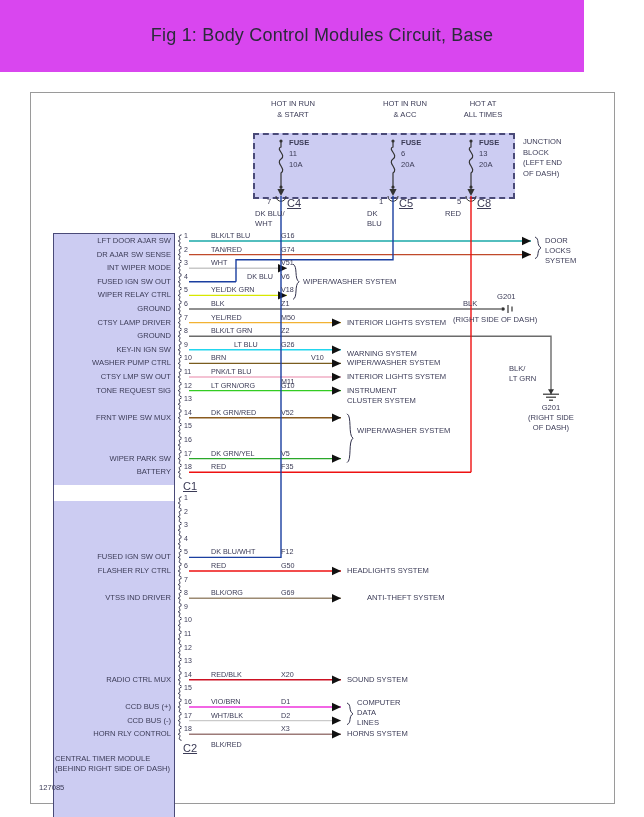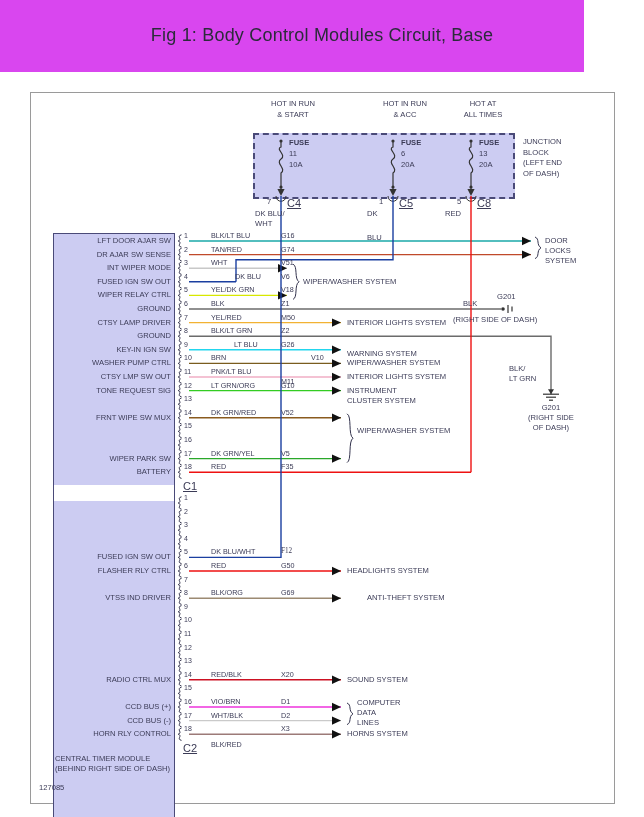--- a/index.html
+++ b/index.html
@@ -178,21 +178,21 @@
       <div class="lbl " style="left: 224px; top: 116px;">DK BLU/</div>
       <div class="lbl " style="left: 224px; top: 126px;">WHT</div>
       <div class="lbl c" style="left: 374px; top: 6px; transform: translateX(-50%);">HOT IN RUN</div>
       <div class="lbl c" style="left: 374px; top: 16.5px; transform: translateX(-50%);">&amp; ACC</div>
       <div class="lbl b" style="left: 370px; top: 45px;">FUSE</div>
       <div class="lbl " style="left: 370px; top: 56px;">6</div>
       <div class="lbl " style="left: 370px; top: 67px;">20A</div>
       <div class="lbl " style="left: 348px; top: 104px;">1</div>
       <div class="conn" style="left: 368px; top: 104px;">C5</div>
       <div class="lbl " style="left: 336px; top: 116px;">DK</div>
-      <div class="lbl " style="left: 336px; top: 126px; margin-top: 14px;">BLU</div>
+      <div class="lbl " style="left: 336px; top: 126px;">BLU</div>
       <div class="lbl c" style="left: 452px; top: 6px; transform: translateX(-50%);">HOT AT</div>
       <div class="lbl c" style="left: 452px; top: 16.5px; transform: translateX(-50%);">ALL TIMES</div>
       <div class="lbl b" style="left: 448px; top: 45px;">FUSE</div>
       <div class="lbl " style="left: 448px; top: 56px;">13</div>
       <div class="lbl " style="left: 448px; top: 67px;">20A</div>
       <div class="lbl " style="left: 426px; top: 104px;">5</div>
       <div class="conn" style="left: 446px; top: 104px;">C8</div>
       <div class="lbl " style="left: 414px; top: 116px;">RED</div>
       <div class="lbl " style="left: 492px; top: 44px;">JUNCTION</div>
       <div class="lbl " style="left: 492px; top: 54.5px;">BLOCK</div>
@@ -205,21 +205,21 @@
       <div class="pinno" style="left: 153px; top: 152.6px;">2</div>
       <div class="lbl" style="right: 443px; top: 156.6px;">DR AJAR SW SENSE</div>
       <div class="wirelbl" style="left: 180px; top: 151.6px;">TAN/RED</div>
       <div class="wirelbl" style="left: 250px; top: 151.6px;">G74</div>
       <div class="pinno" style="left: 153px; top: 166.2px;">3</div>
       <div class="lbl" style="right: 443px; top: 170.2px;">INT WIPER MODE</div>
       <div class="wirelbl" style="left: 180px; top: 165.2px;">WHT</div>
       <div class="wirelbl" style="left: 250px; top: 165.2px;">V51</div>
       <div class="pinno" style="left: 153px; top: 179.8px;">4</div>
       <div class="lbl" style="right: 443px; top: 183.8px;">FUSED IGN SW OUT</div>
-      <div class="wirelbl" style="left: 180px; top: 178.8px; padding-left: 24px;">DK BLU</div>
+      <div class="wirelbl" style="left: 192px; top: 178.8px; padding-left: 24px;">DK BLU</div>
       <div class="wirelbl" style="left: 250px; top: 178.8px;">V6</div>
       <div class="pinno" style="left: 153px; top: 193.4px;">5</div>
       <div class="lbl" style="right: 443px; top: 197.4px;">WIPER RELAY CTRL</div>
       <div class="wirelbl" style="left: 180px; top: 192.4px;">YEL/DK GRN</div>
       <div class="wirelbl" style="left: 250px; top: 192.4px;">V18</div>
       <div class="pinno" style="left: 153px; top: 207px;">6</div>
       <div class="lbl" style="right: 443px; top: 211px;">GROUND</div>
       <div class="wirelbl" style="left: 180px; top: 206px;">BLK</div>
       <div class="wirelbl" style="left: 250px; top: 206px;">Z1</div>
       <div class="pinno" style="left: 153px; top: 220.6px;">7</div>
@@ -261,21 +261,21 @@
       <div class="lbl" style="right: 443px; top: 374.2px;">BATTERY</div>
       <div class="wirelbl" style="left: 180px; top: 369.2px;">RED</div>
       <div class="wirelbl" style="left: 250px; top: 369.2px;">F35</div>
       <div class="pinno" style="left: 153px; top: 401px;">1</div>
       <div class="pinno" style="left: 153px; top: 414.6px;">2</div>
       <div class="pinno" style="left: 153px; top: 428.2px;">3</div>
       <div class="pinno" style="left: 153px; top: 441.8px;">4</div>
       <div class="pinno" style="left: 153px; top: 455.4px;">5</div>
       <div class="lbl" style="right: 443px; top: 459.4px;">FUSED IGN SW OUT</div>
       <div class="wirelbl" style="left: 180px; top: 454.4px;">DK BLU/WHT</div>
-      <div class="wirelbl" style="left: 250px; top: 454.4px; font-family: Liberation Serif, serif;">F12</div>
+      <div class="wirelbl" style="left: 250px; top: 454.4px;">F12</div>
       <div class="pinno" style="left: 153px; top: 469px;">6</div>
       <div class="lbl" style="right: 443px; top: 473px;">FLASHER RLY CTRL</div>
       <div class="wirelbl" style="left: 180px; top: 468px;">RED</div>
       <div class="wirelbl" style="left: 250px; top: 468px;">G50</div>
       <div class="pinno" style="left: 153px; top: 482.6px;">7</div>
       <div class="pinno" style="left: 153px; top: 496.2px;">8</div>
       <div class="lbl" style="right: 443px; top: 500.2px;">VTSS IND DRIVER</div>
       <div class="wirelbl" style="left: 180px; top: 495.2px;">BLK/ORG</div>
       <div class="wirelbl" style="left: 250px; top: 495.2px;">G69</div>
       <div class="pinno" style="left: 153px; top: 509.8px;">9</div>

